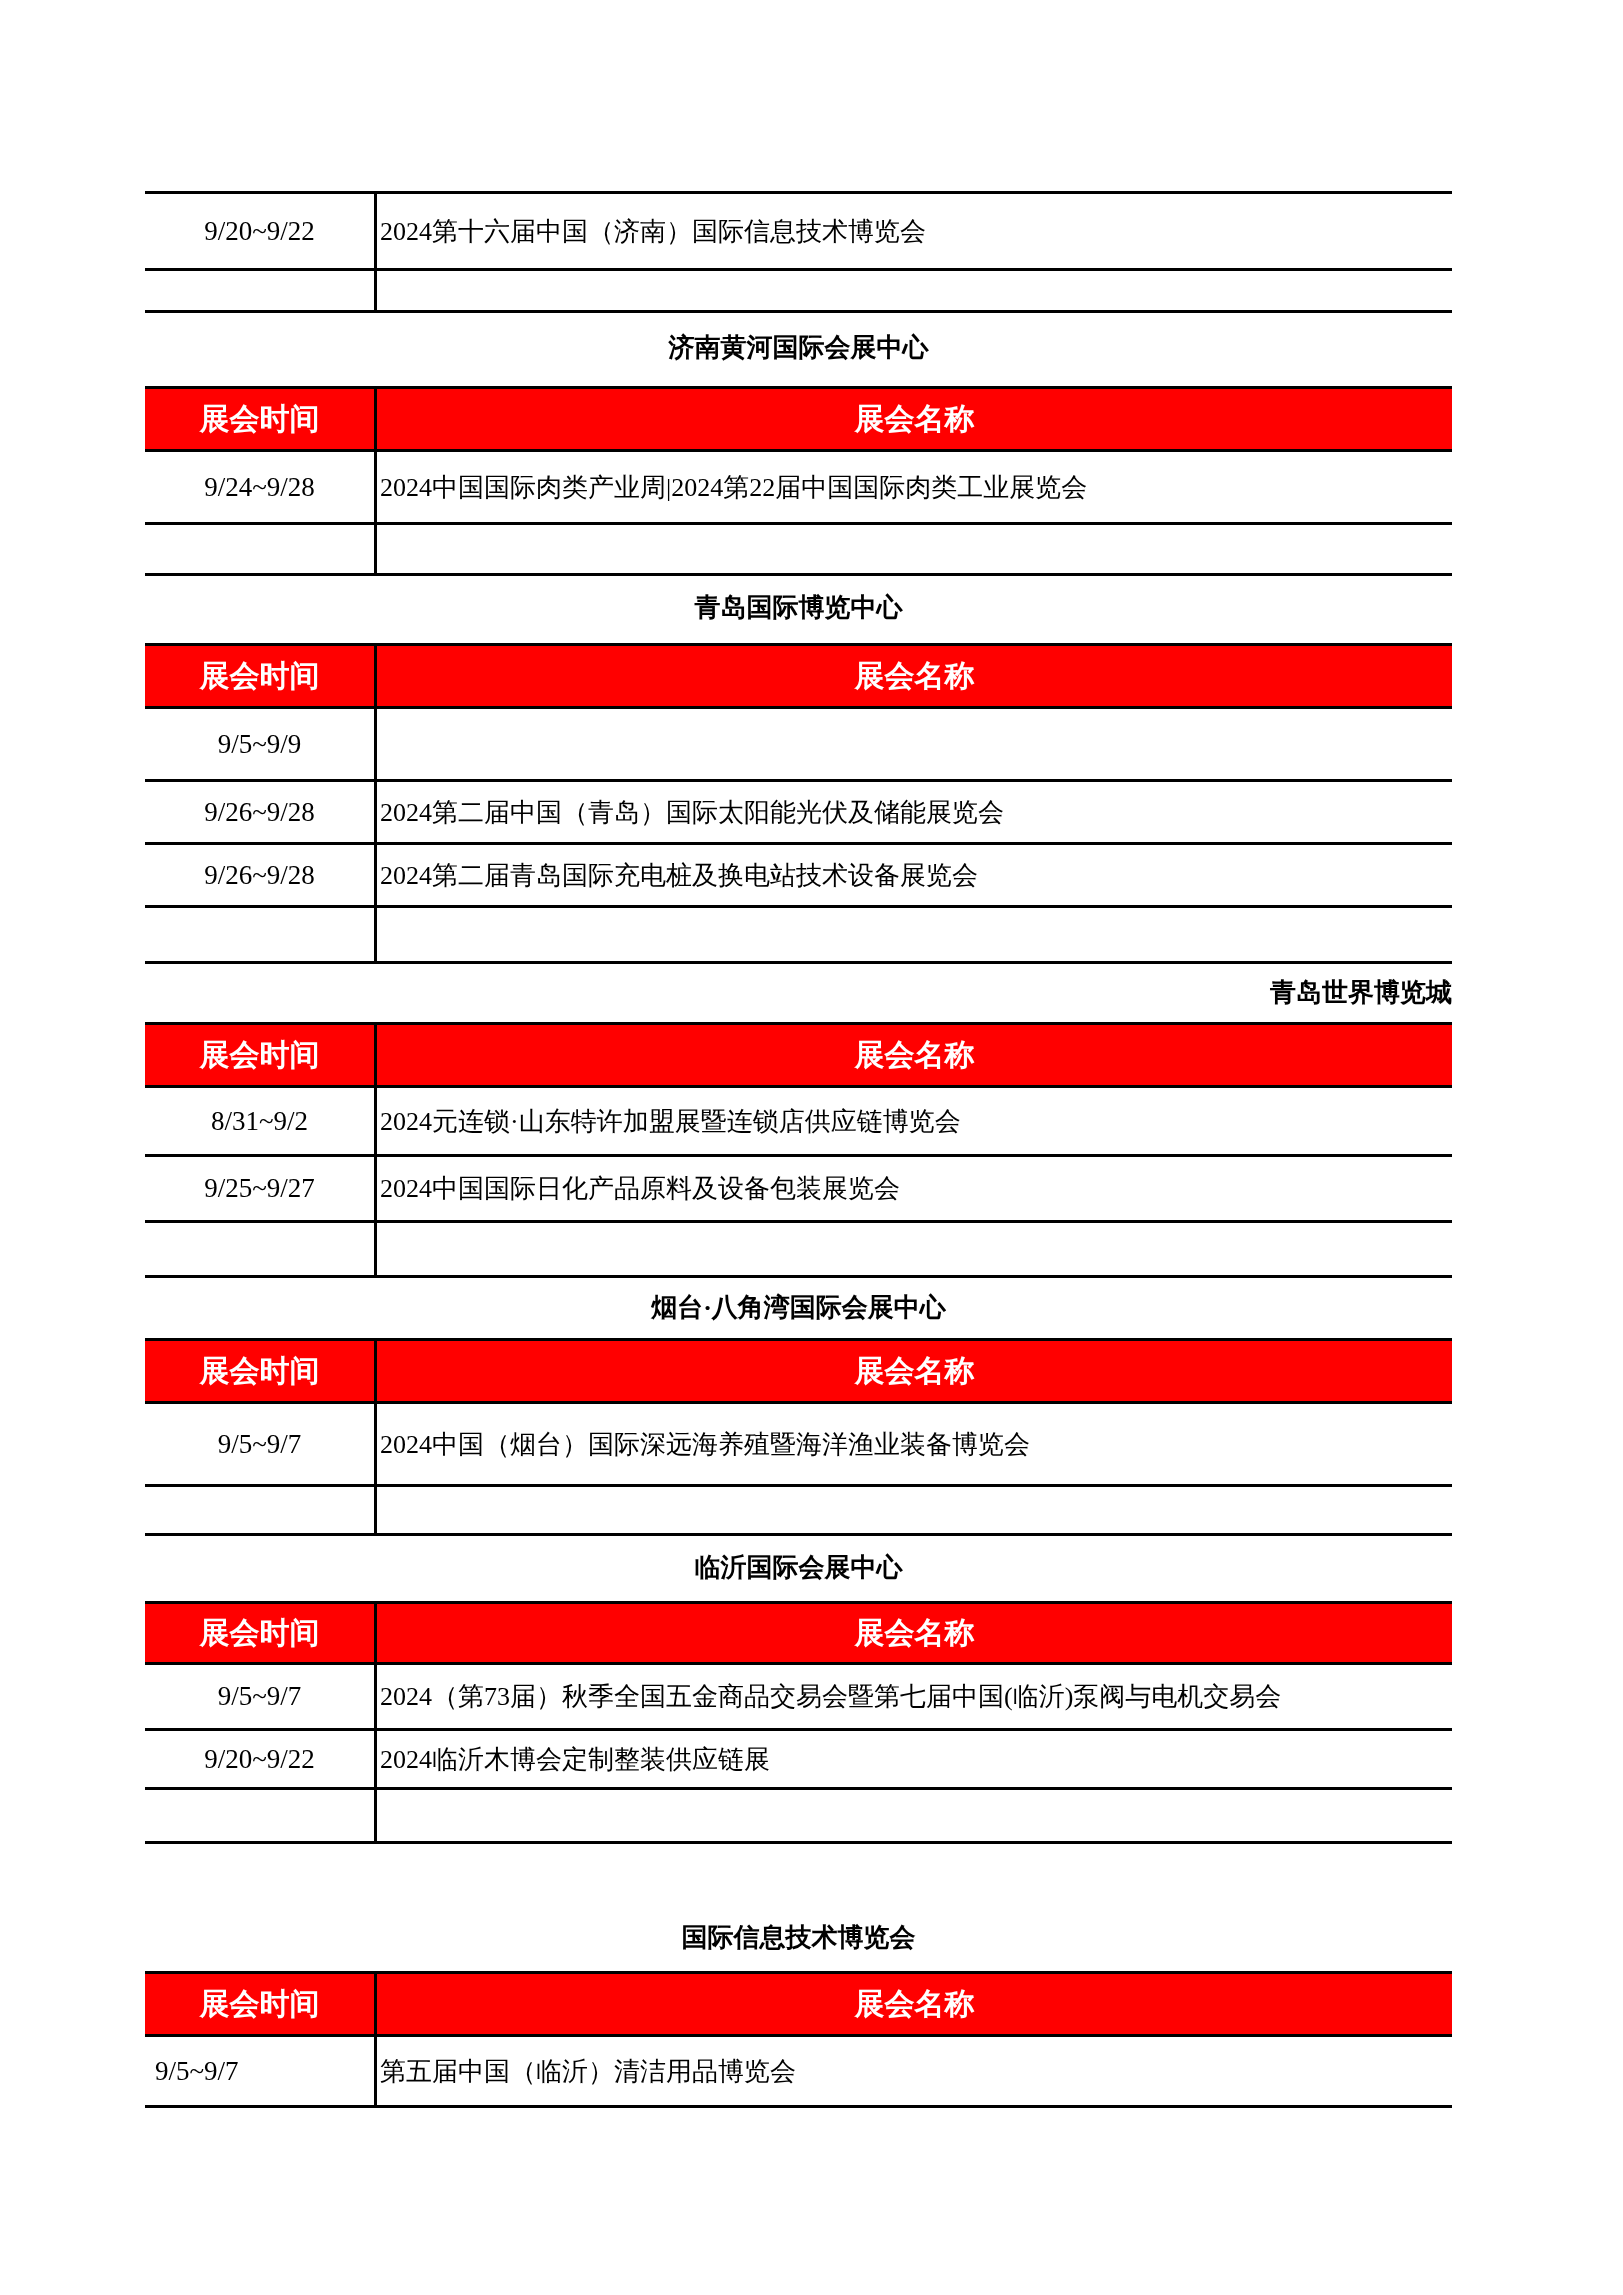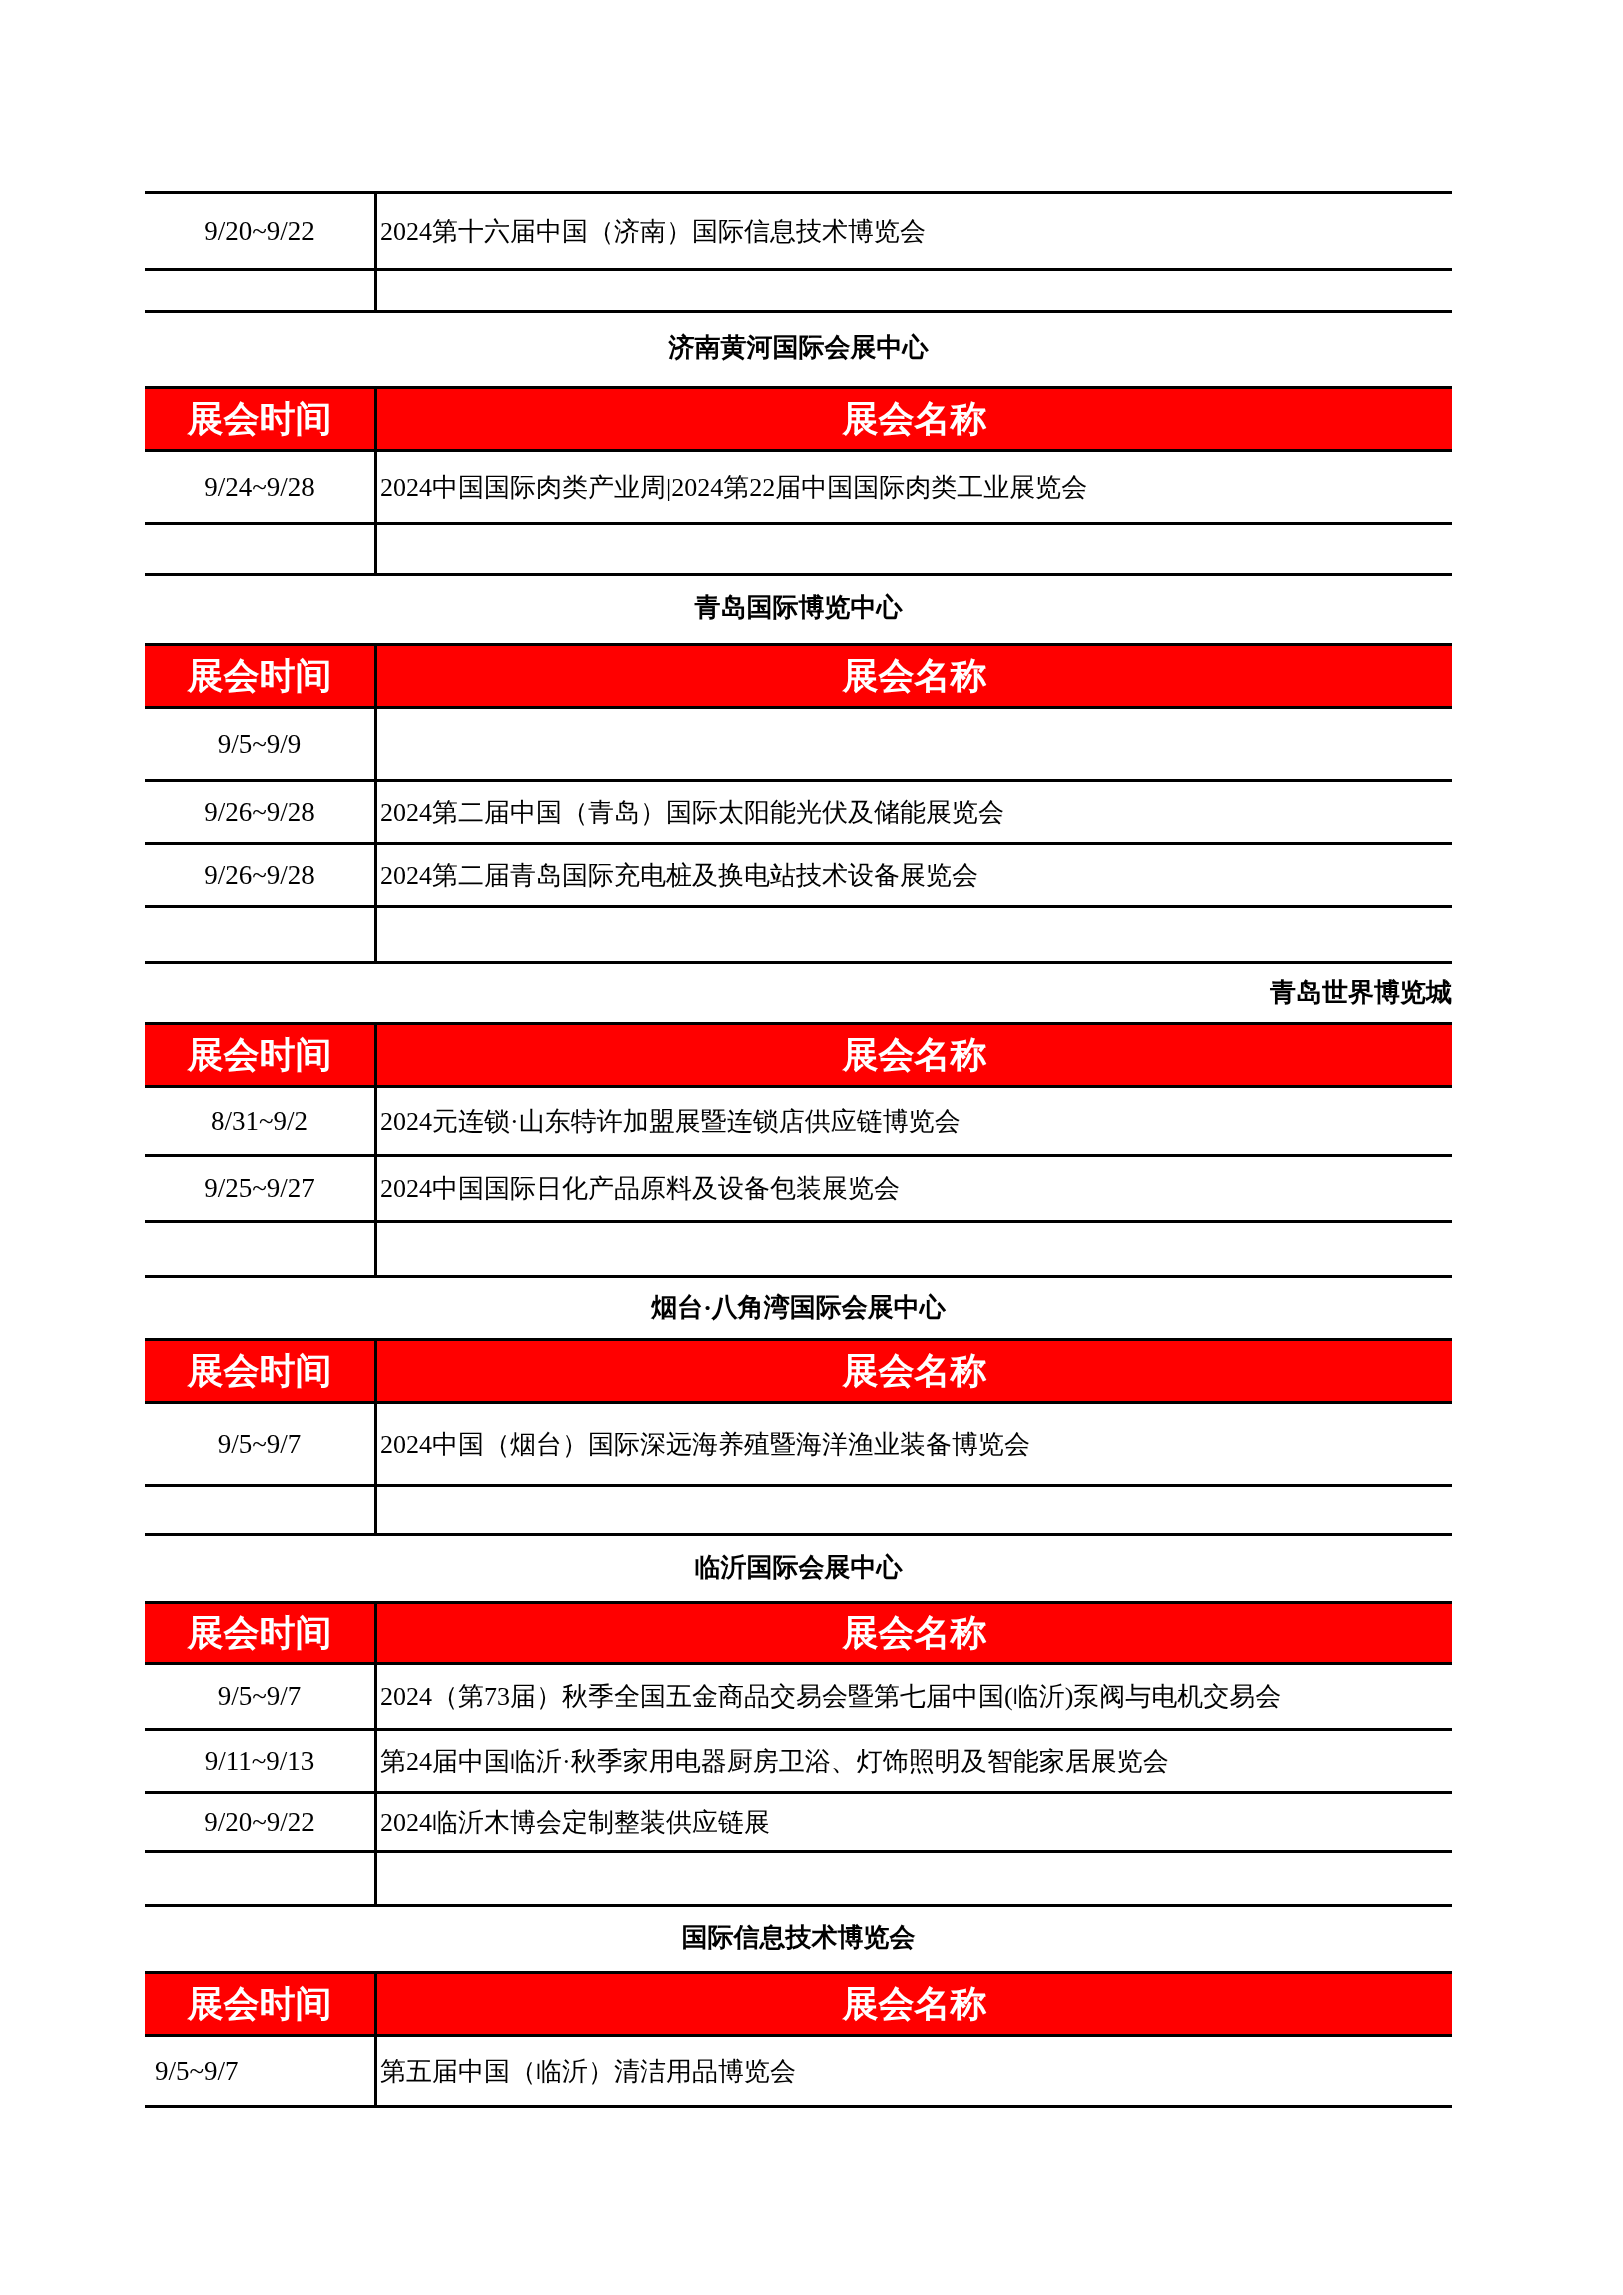--- a/index.html
+++ b/index.html
@@ -47,21 +47,21 @@
     padding-left:3px;
     font-size:26px;
     overflow:hidden;
     white-space:nowrap;
   }
   .row.hdr .cell-date,
   .row.hdr .cell-name{
     background:#ff0000;
     color:#ffffff;
     font-weight:bold;
-    font-size:36px;
+    font-size:30px;
     justify-content:center;
     padding-left:0;
   }
   .cell-date.align-left{
     justify-content:flex-start;
     padding-left:10px;
   }
 </style>
 </head>
 <body>
@@ -151,24 +151,20 @@
     <div class="venue-title" style="top: 1535px; height: 66px; line-height: 66px;">临沂国际会展中心</div>
     <div class="tbl" style="top: 1601px;">
       <div class="row hdr" style="height: 58px;">
         <div class="cell-date">展会时间</div>
         <div class="cell-name">展会名称</div>
       </div>
       <div class="row" style="height: 63px;">
         <div class="cell-date">9/5~9/7</div>
         <div class="cell-name">2024（第73届）秋季全国五金商品交易会暨第七届中国(临沂)泵阀与电机交易会</div>
       </div>
-      <div class="row" style="height: 60px;">
-        <div class="cell-date">9/11~9/13</div>
-        <div class="cell-name">第24届中国临沂·秋季家用电器厨房卫浴、灯饰照明及智能家居展览会</div>
-      </div>
       <div class="row" style="height: 56px;">
         <div class="cell-date">9/20~9/22</div>
         <div class="cell-name">2024临沂木博会定制整装供应链展</div>
       </div>
       <div class="row" style="height: 51px;">
         <div class="cell-date"></div>
         <div class="cell-name"></div>
       </div>
     </div>
     <div class="venue-title" style="top: 1905px; height: 66px; line-height: 66px;">国际信息技术博览会</div>

